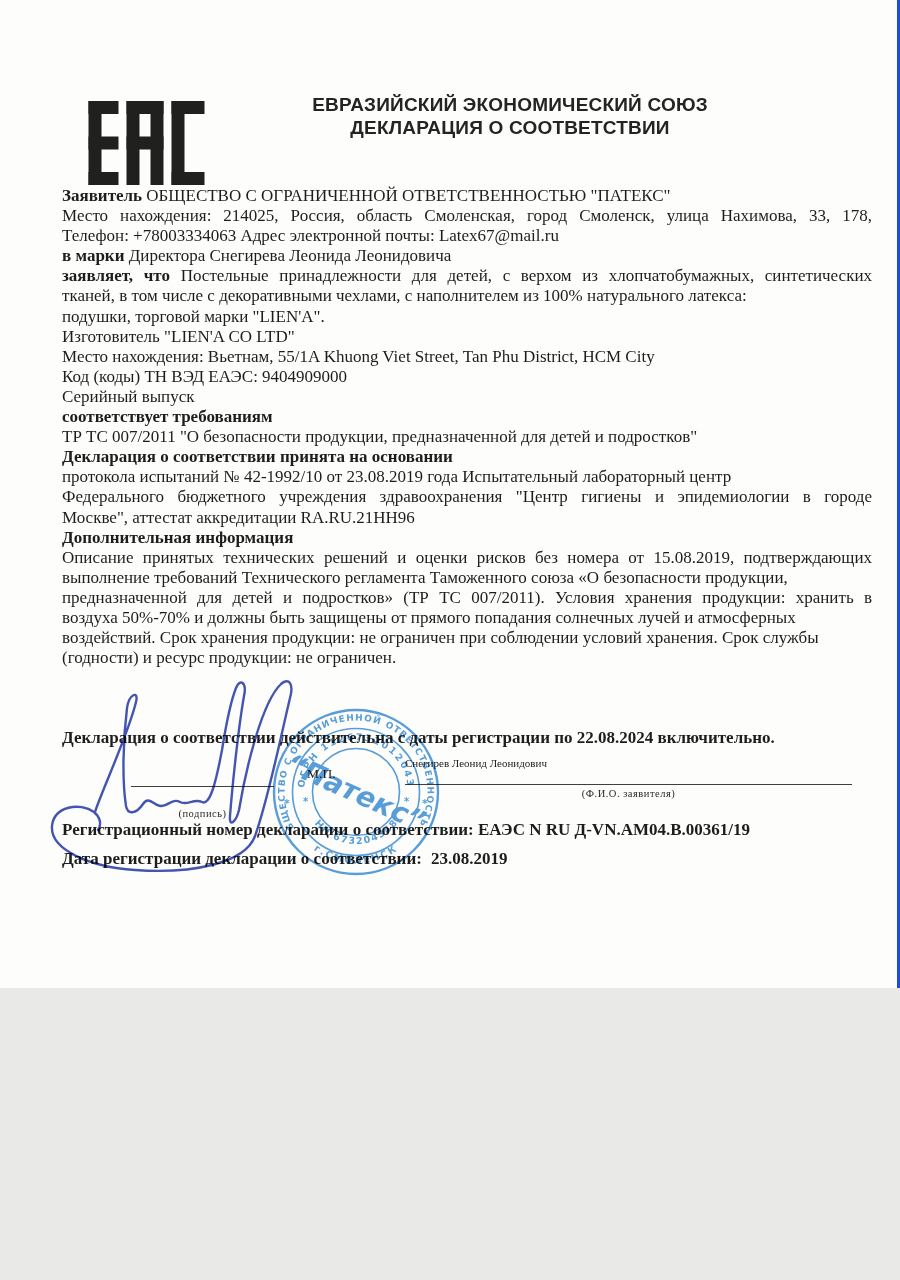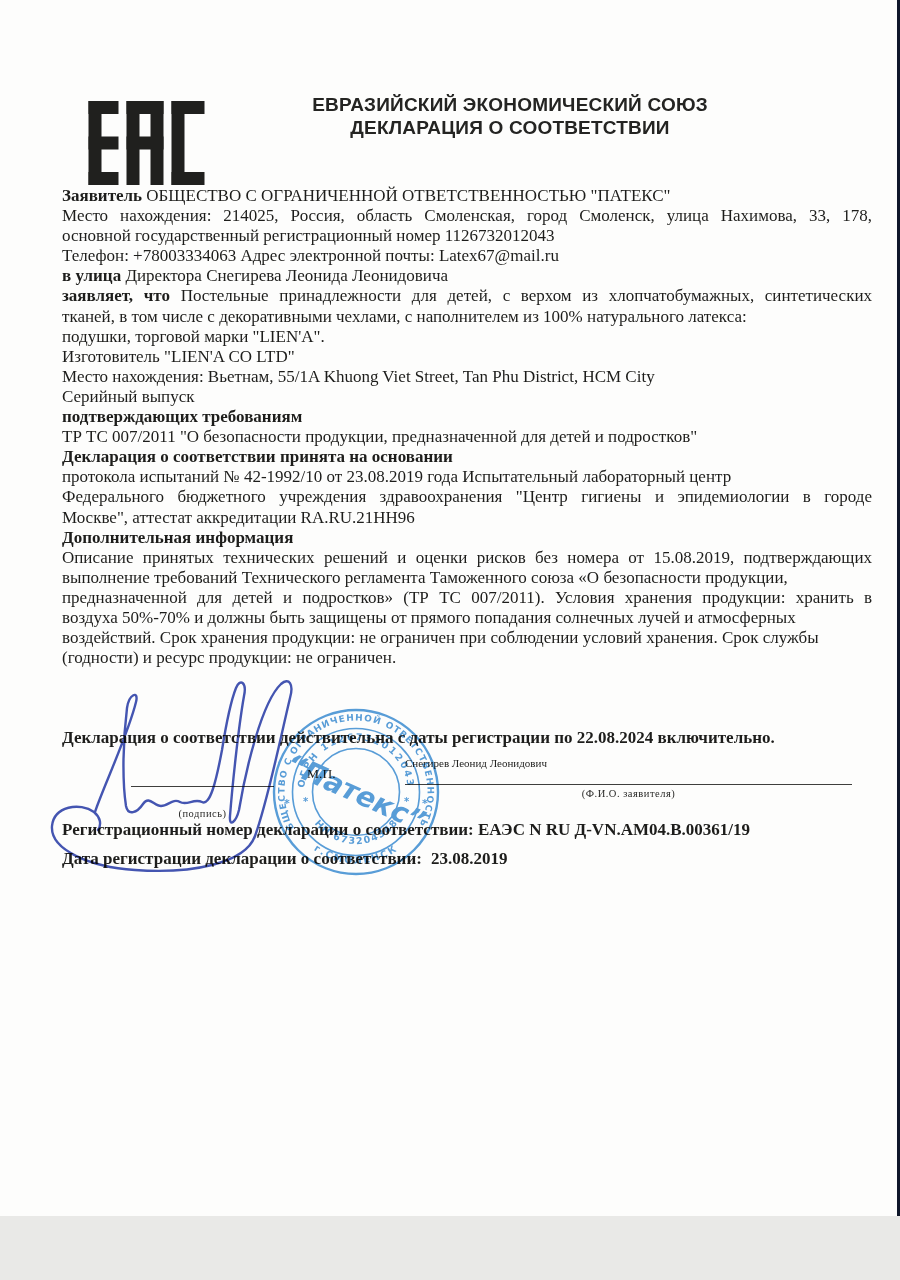--- a/index.html
+++ b/index.html
@@ -1,18 +1,18 @@
 <!DOCTYPE html>
 <html><head>
 <meta charset="utf-8">
 <style>
   html,body{margin:0;padding:0;background:#e9e9e7;}
-  .page{position:relative;width:900px;height:1216px;background:#fdfdfc;overflow:hidden;
+  .page{position:relative;width:900px;height:988px;background:#fdfdfc;overflow:hidden;
         font-family:"Liberation Serif",serif;color:#1d1d1b;
-        border-right:3px solid #0f172a; box-sizing:border-box;}
+        border-right:3px solid #1d4ed8; box-sizing:border-box;}
   .hdr-title{position:absolute;left:305px;top:93px;width:410px;text-align:center;
         font-family:"Liberation Sans",sans-serif;font-weight:bold;font-size:19px;line-height:23px;
         color:#242422;letter-spacing:.2px;}
   .logo{position:absolute;left:88px;top:101px;}
   .body-text{position:absolute;left:62px;top:186px;width:810px;font-size:17px;line-height:20.1px;}
   .ln{white-space:normal;}
   .ln.j{text-align:justify;text-align-last:justify;}
   .ln b{font-weight:bold;}
   .abs{position:absolute;}
   .sig-line{position:absolute;height:1px;background:#3f3f3d;}
@@ -47,30 +47,30 @@
   </svg>
 
   <div class="hdr-title">
     <div>ЕВРАЗИЙСКИЙ ЭКОНОМИЧЕСКИЙ СОЮЗ</div>
     <div>ДЕКЛАРАЦИЯ О СООТВЕТСТВИИ</div>
   </div>
 
   <div class="body-text">
       <div class="ln"><b>Заявитель </b><span>ОБЩЕСТВО С ОГРАНИЧЕННОЙ ОТВЕТСТВЕННОСТЬЮ "ПАТЕКС"</span></div>
       <div class="ln j"><span>Место нахождения: 214025, Россия, область Смоленская, город Смоленск, улица Нахимова, 33, 178,</span></div>
-      <div class="ln"><span>основной государственный регистрационный номер 1126732012043</span></div>
       <div class="ln"><span>Телефон: +78003334063 Адрес электронной почты: Latex67@mail.ru</span></div>
-      <div class="ln"><b>в улица </b><span>Директора Снегирева Леонида Леонидовича</span></div>
+      <div class="ln"><b>в марки </b><span>Директора Снегирева Леонида Леонидовича</span></div>
       <div class="ln j"><b>заявляет, что </b><span>Постельные принадлежности для детей, с верхом из хлопчатобумажных, синтетических</span></div>
       <div class="ln"><span>тканей, в том числе с декоративными чехлами, с наполнителем из 100% натурального латекса:</span></div>
       <div class="ln"><span>подушки, торговой марки "LIEN'A".</span></div>
       <div class="ln"><span>Изготовитель "LIEN'A CO LTD"</span></div>
       <div class="ln"><span>Место нахождения: Вьетнам, 55/1A Khuong Viet Street, Tan Phu District, HCM City</span></div>
+      <div class="ln"><span>Код (коды) ТН ВЭД ЕАЭС: 9404909000</span></div>
       <div class="ln"><span>Серийный выпуск</span></div>
-      <div class="ln"><b>подтверждающих требованиям</b></div>
+      <div class="ln"><b>соответствует требованиям</b></div>
       <div class="ln"><span>ТР ТС 007/2011 "О безопасности продукции, предназначенной для детей и подростков"</span></div>
       <div class="ln"><b>Декларация о соответствии принята на основании</b></div>
       <div class="ln"><span>протокола испытаний № 42-1992/10 от 23.08.2019 года Испытательный лабораторный центр</span></div>
       <div class="ln j"><span>Федерального бюджетного учреждения здравоохранения "Центр гигиены и эпидемиологии в городе</span></div>
       <div class="ln"><span>Москве", аттестат аккредитации RA.RU.21HH96</span></div>
       <div class="ln"><b>Дополнительная информация</b></div>
       <div class="ln j"><span>Описание принятых технических решений и оценки рисков без номера от 15.08.2019, подтверждающих</span></div>
       <div class="ln"><span>выполнение требований Технического регламента Таможенного союза «О безопасности продукции,</span></div>
       <div class="ln j"><span>предназначенной для детей и подростков» (ТР ТС 007/2011). Условия хранения продукции: хранить в</span></div>
       <div class="ln"><span>воздуха 50%-70% и должны быть защищены от прямого попадания солнечных лучей и атмосферных</span></div>

